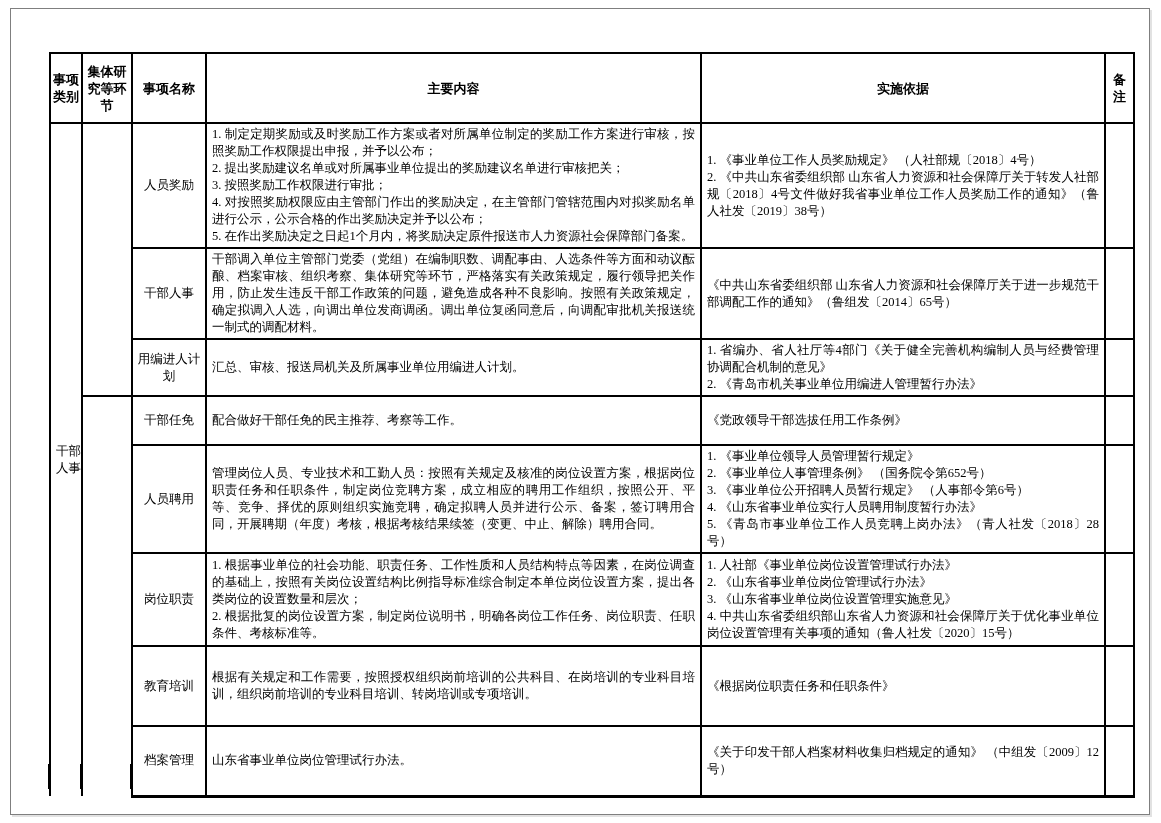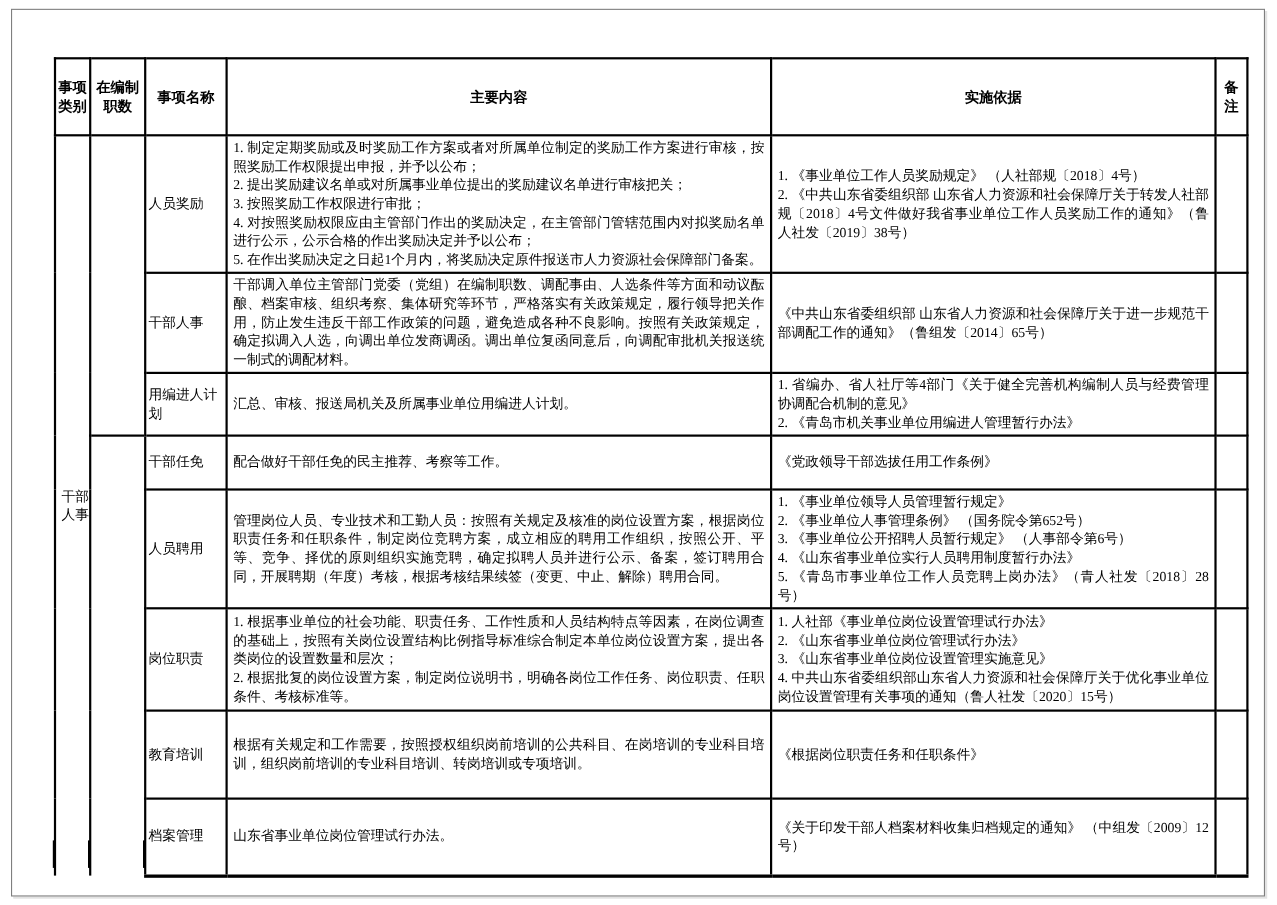--- a/index.html
+++ b/index.html
@@ -44,21 +44,21 @@
   }
   td.cat {
     text-align: right;
     padding: 1px 0;
     font-size: 12.5px;
     letter-spacing: 0;
     border-bottom: none;
   }
   td.rel { border-bottom: none; }
   td.rel-top { }
-  td.name { padding: 2px 2px; }
+  td.name { text-align: center; padding: 2px 2px; }
   td.content, td.basis {
     text-align: justify;
     white-space: pre-wrap;
   }
   td.remark { padding: 1px; }
   tr.hr  { height: 70px; }
   tr.r1  { height: 120px; }
   tr.r2  { height: 90px; }
   tr.r3  { height: 51px; }
   tr.r4  { height: 49px; }
@@ -89,21 +89,21 @@
     <col style="width:32px">
     <col style="width:50px">
     <col style="width:74px">
     <col style="width:495px">
     <col style="width:404px">
     <col style="width:29px">
   </colgroup>
   <tbody>
       <tr class="hr">
     <th>事项类别</th>
-    <th>在编制职数</th>
+    <th>集体研究等环节</th>
     <th>事项名称</th>
     <th>主要内容</th>
     <th>实施依据</th>
     <th>备注</th>
   </tr>
   <tr class="r1">
     <td class="cat" rowspan="8">干部人事</td>
     <td class="rel rel-top" rowspan="3"></td>
     <td class="name">人员奖励</td>
     <td class="content">1. 制定定期奖励或及时奖励工作方案或者对所属单位制定的奖励工作方案进行审核，按照奖励工作权限提出申报，并予以公布；

